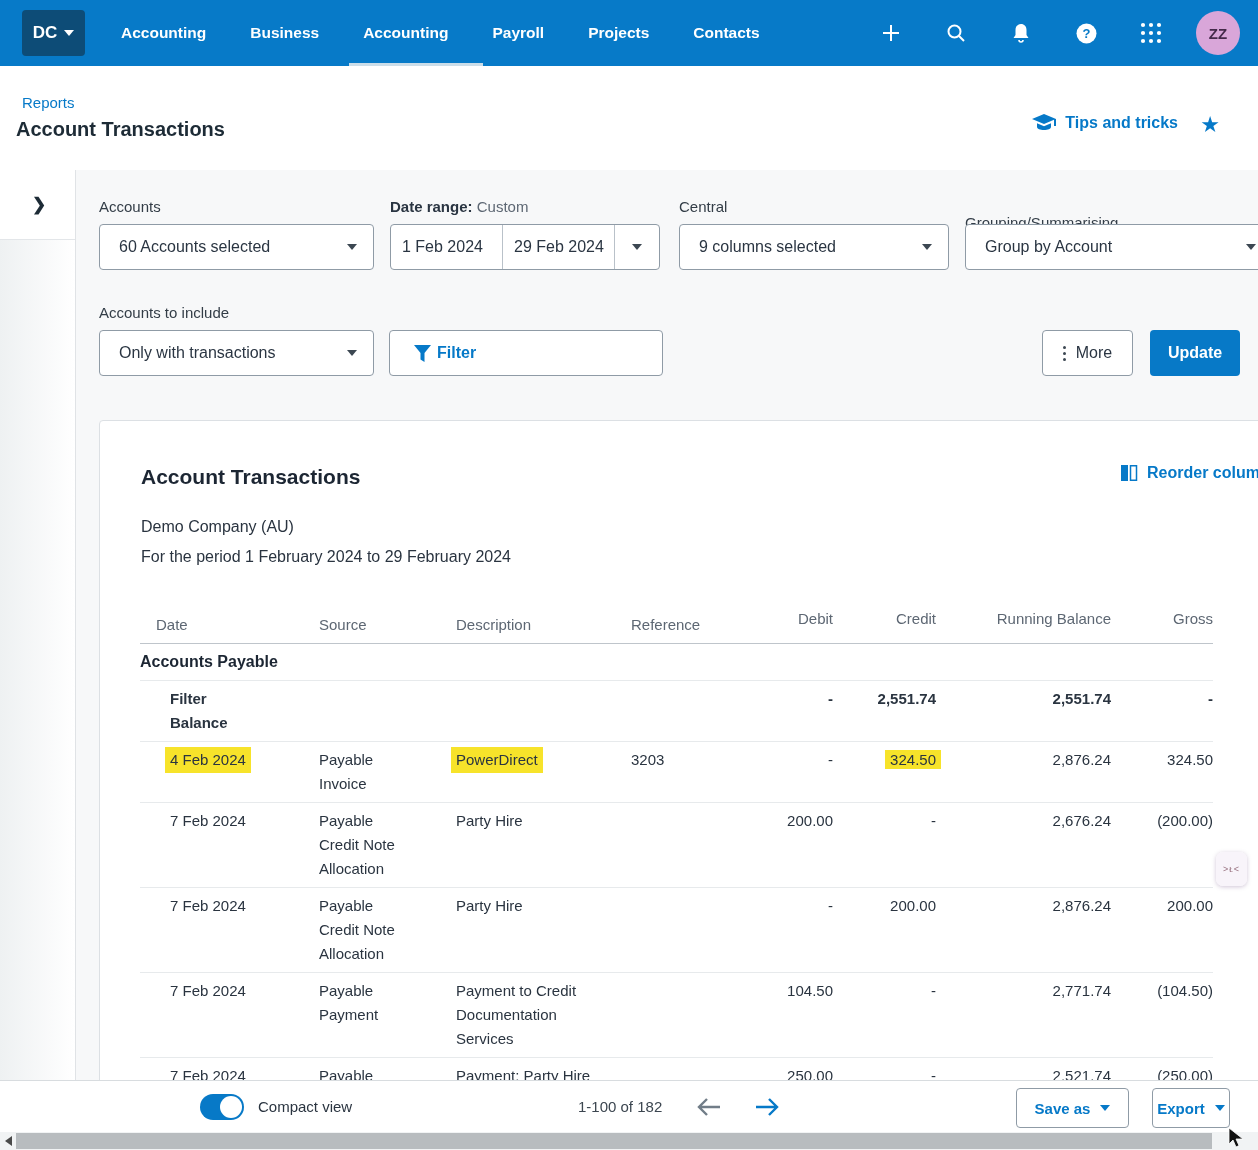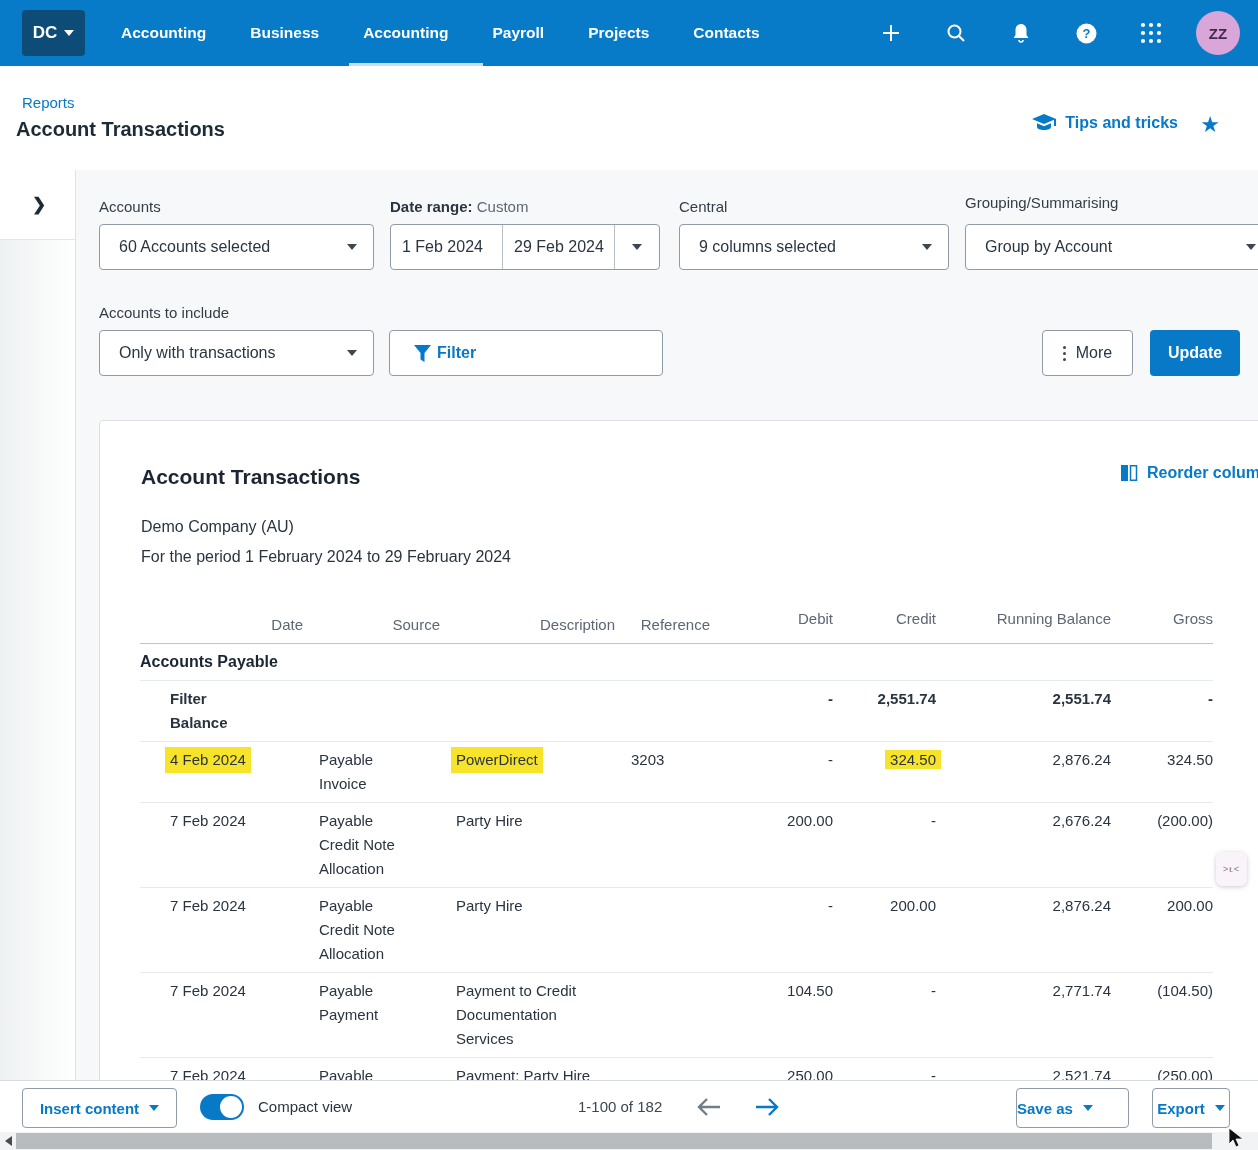--- a/index.html
+++ b/index.html
@@ -52,21 +52,21 @@
   
   .report-card { position:absolute; left:99px; top:420px; width:1320px; height:870px; background:#fff; border:1px solid #DCE0E4; border-radius:4px; }
   .report-title { position:absolute; left:41px; top:44px; color:#1C2633; font-size:21px; font-weight:bold; }
   .reorder-link { position:absolute; left:1021px; top:43px; display:flex; align-items:center; gap:9px; color:#0679C8; font-size:16px; font-weight:bold; white-space:nowrap; cursor:pointer; }
   .report-company { position:absolute; left:41px; top:97px; color:#2A3440; font-size:16px; }
   .report-period { position:absolute; left:41px; top:127px; color:#2A3440; font-size:16px; }
 
   table.txn { position:absolute; left:40px; top:175px; border-collapse:collapse; table-layout:fixed; width:1073px; font-size:15px; color:#2A3440; }
   table.txn col.c-date{width:163px;} table.txn col.c-source{width:137px;} table.txn col.c-desc{width:175px;} table.txn col.c-ref{width:95px;}
   table.txn col.c-debit{width:123px;} table.txn col.c-credit{width:103px;} table.txn col.c-bal{width:175px;} table.txn col.c-gross{width:102px;}
-  table.txn th { font-weight:normal; color:#5D6773; text-align:right; padding:14px 0 4px 16px; border-bottom:1px solid #BFC5CB; }
+  table.txn th { font-weight:normal; color:#5D6773; text-align:left; padding:14px 0 4px 16px; border-bottom:1px solid #BFC5CB; }
   table.txn th.num { text-align:right; padding:14px 0 16px 0; }
   tr.section-row td { font-weight:bold; font-size:16px; color:#1C2633; padding:8px 0 7px 16px; border-bottom:1px solid #D9DDE1; }
   table.txn td { vertical-align:top; padding:6px 0 6px 0; line-height:24px; border-bottom:1px solid #E7EAEC; }
   table.txn td.col-date { padding-left:30px; }
   table.txn td.col-source, table.txn td.col-description, table.txn td.col-reference { padding-left:16px; }
   table.txn td.num { text-align:right; }
   td.col-date > span { display:inline-block; max-width:92px; }
   td.col-source > span { display:inline-block; max-width:95px; }
   td.col-description > span { display:inline-block; max-width:142px; text-align:left; }
   tr.bold-row td { font-weight:bold; }
@@ -81,21 +81,21 @@
   .insert-btn { position:absolute; left:22px; top:7px; width:155px; height:40px; background:#fff; border:1px solid #8F9BA6; border-radius:4px; display:flex; align-items:center; justify-content:center; gap:10px; cursor:pointer; }
   .insert-btn span, .saveas-btn span, .export-btn span { color:#0679C8; font-size:15px; font-weight:bold; }
   .caret-down-blue { width:0; height:0; border-left:5px solid transparent; border-right:5px solid transparent; border-top:6px solid #0679C8; }
   .toggle { position:absolute; left:200px; top:13px; width:44px; height:26px; background:#0779C7; border-radius:13px; cursor:pointer; }
   .toggle .knob { position:absolute; right:2px; top:2px; width:22px; height:22px; background:#fff; border-radius:50%; }
   .toggle-label { position:absolute; left:258px; top:17px; font-size:15px; color:#2A3440; }
   .page-range { position:absolute; left:578px; top:17px; font-size:15px; color:#3C4650; }
   .pg-arrow { position:absolute; top:11px; width:30px; height:30px; display:flex; align-items:center; justify-content:center; cursor:pointer; }
   .pg-prev { left:694px; }
   .pg-next { left:752px; }
-  .saveas-btn { position:absolute; left:1016px; top:7px; width:113px; height:40px; background:#fff; border:1px solid #8F9BA6; border-radius:4px; display:flex; align-items:center; gap:10px; cursor:pointer; }
+  .saveas-btn { position:absolute; left:1016px; top:7px; width:113px; height:40px; background:#fff; border:1px solid #8F9BA6; border-radius:4px; display:flex; align-items:center; justify-content:center; gap:10px; cursor:pointer; }
   .export-btn { position:absolute; left:1152px; top:7px; width:78px; height:40px; background:#fff; border:1px solid #8F9BA6; border-radius:4px; display:flex; align-items:center; justify-content:center; gap:10px; cursor:pointer; }
 
   
   .hscroll { position:absolute; left:0; top:1132px; width:1258px; height:18px; background:#F1F3F4; z-index:40; }
   .hscroll .left-arrow { position:absolute; left:0; top:0; width:16px; height:18px; display:flex; align-items:center; justify-content:center; cursor:pointer; }
   .hscroll .left-arrow i { width:0; height:0; border-top:5px solid transparent; border-bottom:5px solid transparent; border-right:7px solid #4A4A4A; }
   .hscroll .thumb { position:absolute; left:16px; top:1px; width:1196px; height:16px; background:#B8BCBF; cursor:pointer; }
   .cursor-arrow { position:absolute; left:1228px; top:1128px; z-index:50; pointer-events:none; }
 </style>
 </head>
@@ -199,21 +199,21 @@
   </div>
 </div>
 
 <div class="filter-label" style="left:679px; top:198px;">Central</div>
 <div class="select-box" style="left:679px; top:224px; width:270px;">
   <span>9 columns selected</span>
   <span class="flex-sp"></span>
   <i class="caret-down-dark"></i>
 </div>
 
-<div class="filter-label" style="left:965px; top:194px;">Grouping/Summarising</div>
+<div class="filter-label" style="left:965px; top:214px;">Grouping/Summarising</div>
 <div class="select-box" style="left:965px; top:224px; width:308px;">
   <span>Group by Account</span>
   <span class="flex-sp"></span>
   <i class="caret-down-dark"></i>
 </div>
 
 <div class="filter-label" style="left:99px; top:304px;">Accounts to include</div>
 <div class="select-box" style="left:99px; top:330px; width:275px;">
   <span>Only with transactions</span>
   <span class="flex-sp"></span>
@@ -336,24 +336,20 @@
     <td class="num col-balance"><span>2,521.74</span></td>
     <td class="num col-gross"><span>(250.00)</span></td>
   </tr>
       </tbody>
   </table>
 </div>
 
 <div class="float-widget">&gt;ᴌ&lt;</div>
 
 <div class="footer-bar">
-  <div class="insert-btn">
-    <span>Insert content</span>
-    <i class="caret-down-blue"></i>
-  </div>
   <div class="toggle">
       <div class="knob"></div>
     </div>
   <div class="toggle-label">Compact view</div>
   <div class="page-range">1-100 of 182</div>
   <div class="pg-arrow pg-prev">
     <svg width="26" height="20" viewBox="0 0 26 20">
         <path d="M11 2L3 10l8 8M3 10h21" stroke="#717D88" stroke-width="2.4" fill="none"></path>
       </svg>
   </div>

